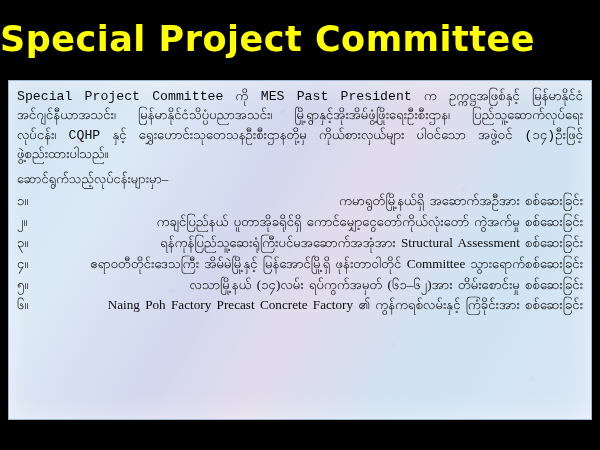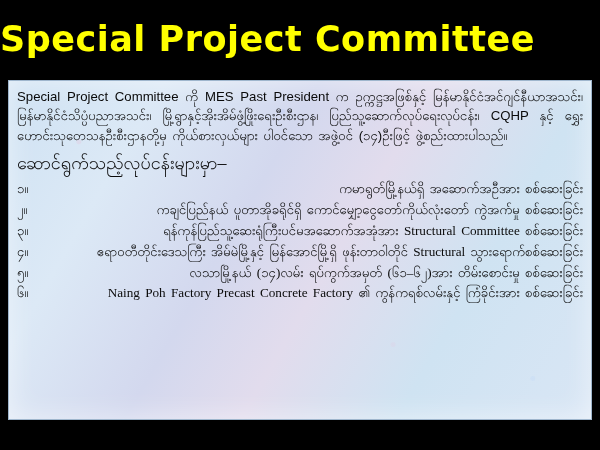--- a/index.html
+++ b/index.html
@@ -63,37 +63,37 @@
       radial-gradient(circle at 78% 32%, rgba(255,140,180,0.10) 0 2px, transparent 3px),
       radial-gradient(circle at 28% 62%, rgba(140,180,255,0.10) 0 2px, transparent 3px),
       radial-gradient(circle at 66% 78%, rgba(255,150,190,0.08) 0 2px, transparent 3px),
       radial-gradient(circle at 90% 88%, rgba(150,190,255,0.10) 0 2px, transparent 3px);
     pointer-events: none;
   }
   .para {
     position: relative;
     z-index: 1;
     color: #0a0a0a;
-    font-family: Liberation Sans, sans-serif;
+    font-family: Liberation Mono, monospace;
     font-size: 13.2px;
     line-height: 1.47;
     text-align: justify;
     margin: 0 0 1px 0;
   }
   #intro-para {
     text-align: justify;
     text-justify: inter-word;
     word-spacing: 2px;
     margin-bottom: 5px;
   }
   #subhead {
     position: relative;
     z-index: 1;
     color: #0a0a0a;
-    font-size: 18px;
+    font-size: 13px;
     line-height: 1.45;
     margin: 3px 0 3px 0;
   }
   .item {
     position: relative;
     z-index: 1;
     display: flex;
     align-items: flex-start;
     color: #0a0a0a;
     font-size: 13.2px;
@@ -131,26 +131,26 @@
       <span class="item-text">ကမာရွတ်မြို့နယ်ရှိ အဆောက်အဦအား စစ်ဆေးခြင်း</span>
     </div>
 
     <div class="item">
       <span class="item-num">၂။</span>
       <span class="item-text">ကချင်ပြည်နယ် ပူတာအိုခရိုင်ရှိ ကောင်မျှော့ငွေတော်ကိုယ်လုံးတော် ကွဲအက်မှု စစ်ဆေးခြင်း</span>
     </div>
 
     <div class="item">
       <span class="item-num">၃။</span>
-      <span class="item-text">ရန်ကုန်ပြည်သူ့ဆေးရုံကြီးပင်မအဆောက်အအုံအား Structural Committee စစ်ဆေးခြင်း</span>
+      <span class="item-text">ရန်ကုန်ပြည်သူ့ဆေးရုံကြီးပင်မအဆောက်အအုံအား Structural Assessment စစ်ဆေးခြင်း</span>
     </div>
 
     <div class="item">
       <span class="item-num">၄။</span>
-      <span class="item-text">ဧရာဝတီတိုင်းဒေသကြီး အိမ်မဲမြို့နှင့် မြန်အောင်မြို့ရှိ ဖုန်းတာဝါတိုင် Structural သွားရောက်စစ်ဆေးခြင်း</span>
+      <span class="item-text">ဧရာဝတီတိုင်းဒေသကြီး အိမ်မဲမြို့နှင့် မြန်အောင်မြို့ရှိ ဖုန်းတာဝါတိုင် Committee သွားရောက်စစ်ဆေးခြင်း</span>
     </div>
 
     <div class="item">
       <span class="item-num">၅။</span>
       <span class="item-text">လသာမြို့နယ် (၁၄)လမ်း ရပ်ကွက်အမှတ် (၆၁–၆၂)အား တိမ်းစောင်းမှု စစ်ဆေးခြင်း</span>
     </div>
 
     <div class="item">
       <span class="item-num">၆။</span>
       <span class="item-text">Naing Poh Factory Precast Concrete Factory ၏ ကွန်ကရစ်လမ်းနှင့် ကြံခိုင်းအား စစ်ဆေးခြင်း</span>

